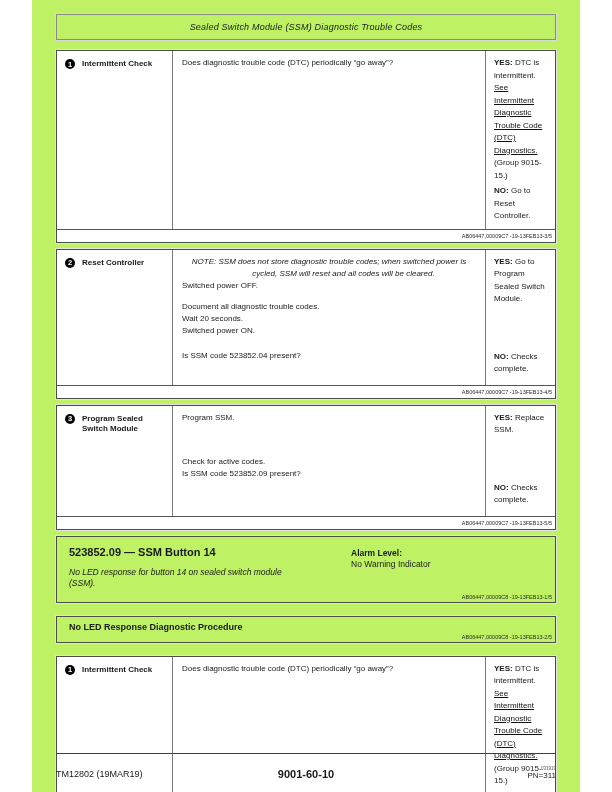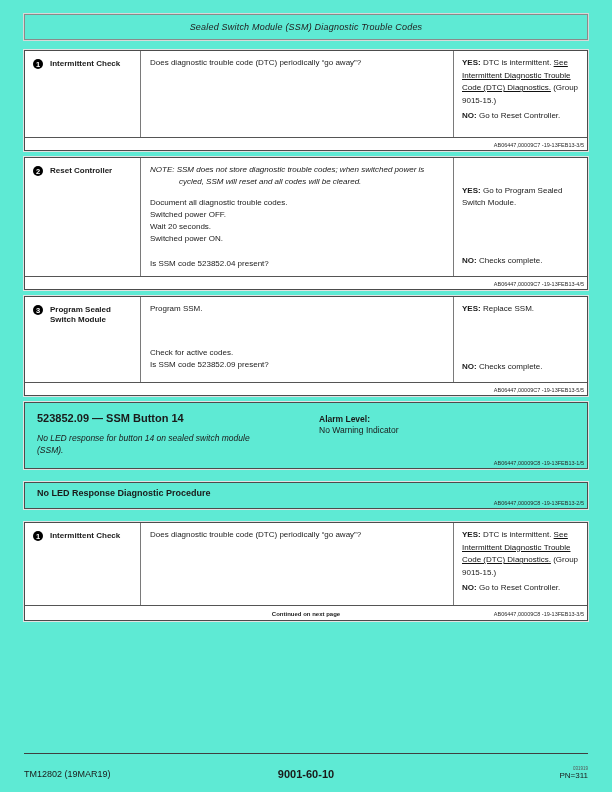--- a/index.html
+++ b/index.html
@@ -1,21 +1,21 @@
 <!DOCTYPE html>
 <html><head>
 <meta charset="utf-8">
 <style>
   * { margin: 0; padding: 0; box-sizing: border-box; }
   html, body { background: #ffffff; }
   body { font-family: "Liberation Sans", sans-serif; color: #1a1a1a; }
   .page {
     position: relative;
-    width: 612px; height: 792px;
-    background: #5eead4;
+    width: 548px; height: 792px;
+    background: #bef264;
     margin: 0 auto;
     overflow: hidden;
     padding: 14px 24px 0 24px;
   }
 
   
   .title-box {
     border: 1.5px solid #8a8a8a;
     box-shadow: 0 0 0 1px #d8d8d8;
     height: 26px;
@@ -72,21 +72,21 @@
     position: relative;
     height: 13px;
     font-size: 5.5px; color: #2a2a2a;
     display: flex; align-items: center; justify-content: flex-end;
     padding: 1px 3px 0 3px;
   }
   .continued {
     position: absolute; left: 0; right: 0; text-align: center;
     font-size: 6px; font-weight: bold; color: #222;
   }
-  .note-text { font-style: italic; padding-left: 29px; text-indent: -29px; }
+  .note-text { font-style: italic; padding-left: 29px; text-indent: -29px; text-align: center; }
   .proc-line { }
   .gap-sm { margin-top: 9px; }
   .gap-q  { margin-top: 13px; }
   .gap-lg { margin-top: 32px; }
 
   
   .section-box {
     border: 1.5px solid #4c4c4c;
     box-shadow: 0 0 0 1px #e2e2e2;
     position: relative;
@@ -161,22 +161,22 @@
   </div>
 
   <div class="step-box">
     <div class="step-grid" style="min-height:108px;">
       <div class="col-label">
         <span class="num-badge">2</span>
         <span class="step-label">Reset Controller</span>
       </div>
       <div class="col-proc">
         <div class="note-text">NOTE: SSM does not store diagnostic trouble codes; when switched power is cycled, SSM will reset and all codes will be cleared.</div>
+        <div class="proc-line">Switched power OFF.</div>
         <div class="proc-line gap-sm">Document all diagnostic trouble codes.</div>
-        <div class="proc-line">Switched power OFF.</div>
         <div class="proc-line">Wait 20 seconds.</div>
         <div class="proc-line">Switched power ON.</div>
         <div class="proc-line gap-q">Is SSM code 523852.04 present?</div>
       </div>
       <div class="col-result bottom">
         <p><b>YES:</b> <span>Go to Program Sealed Switch Module.</span></p>
         <p class="no-para"><b>NO:</b> <span>Checks complete.</span></p>
       </div>
     </div>
     <div class="code-strip">

